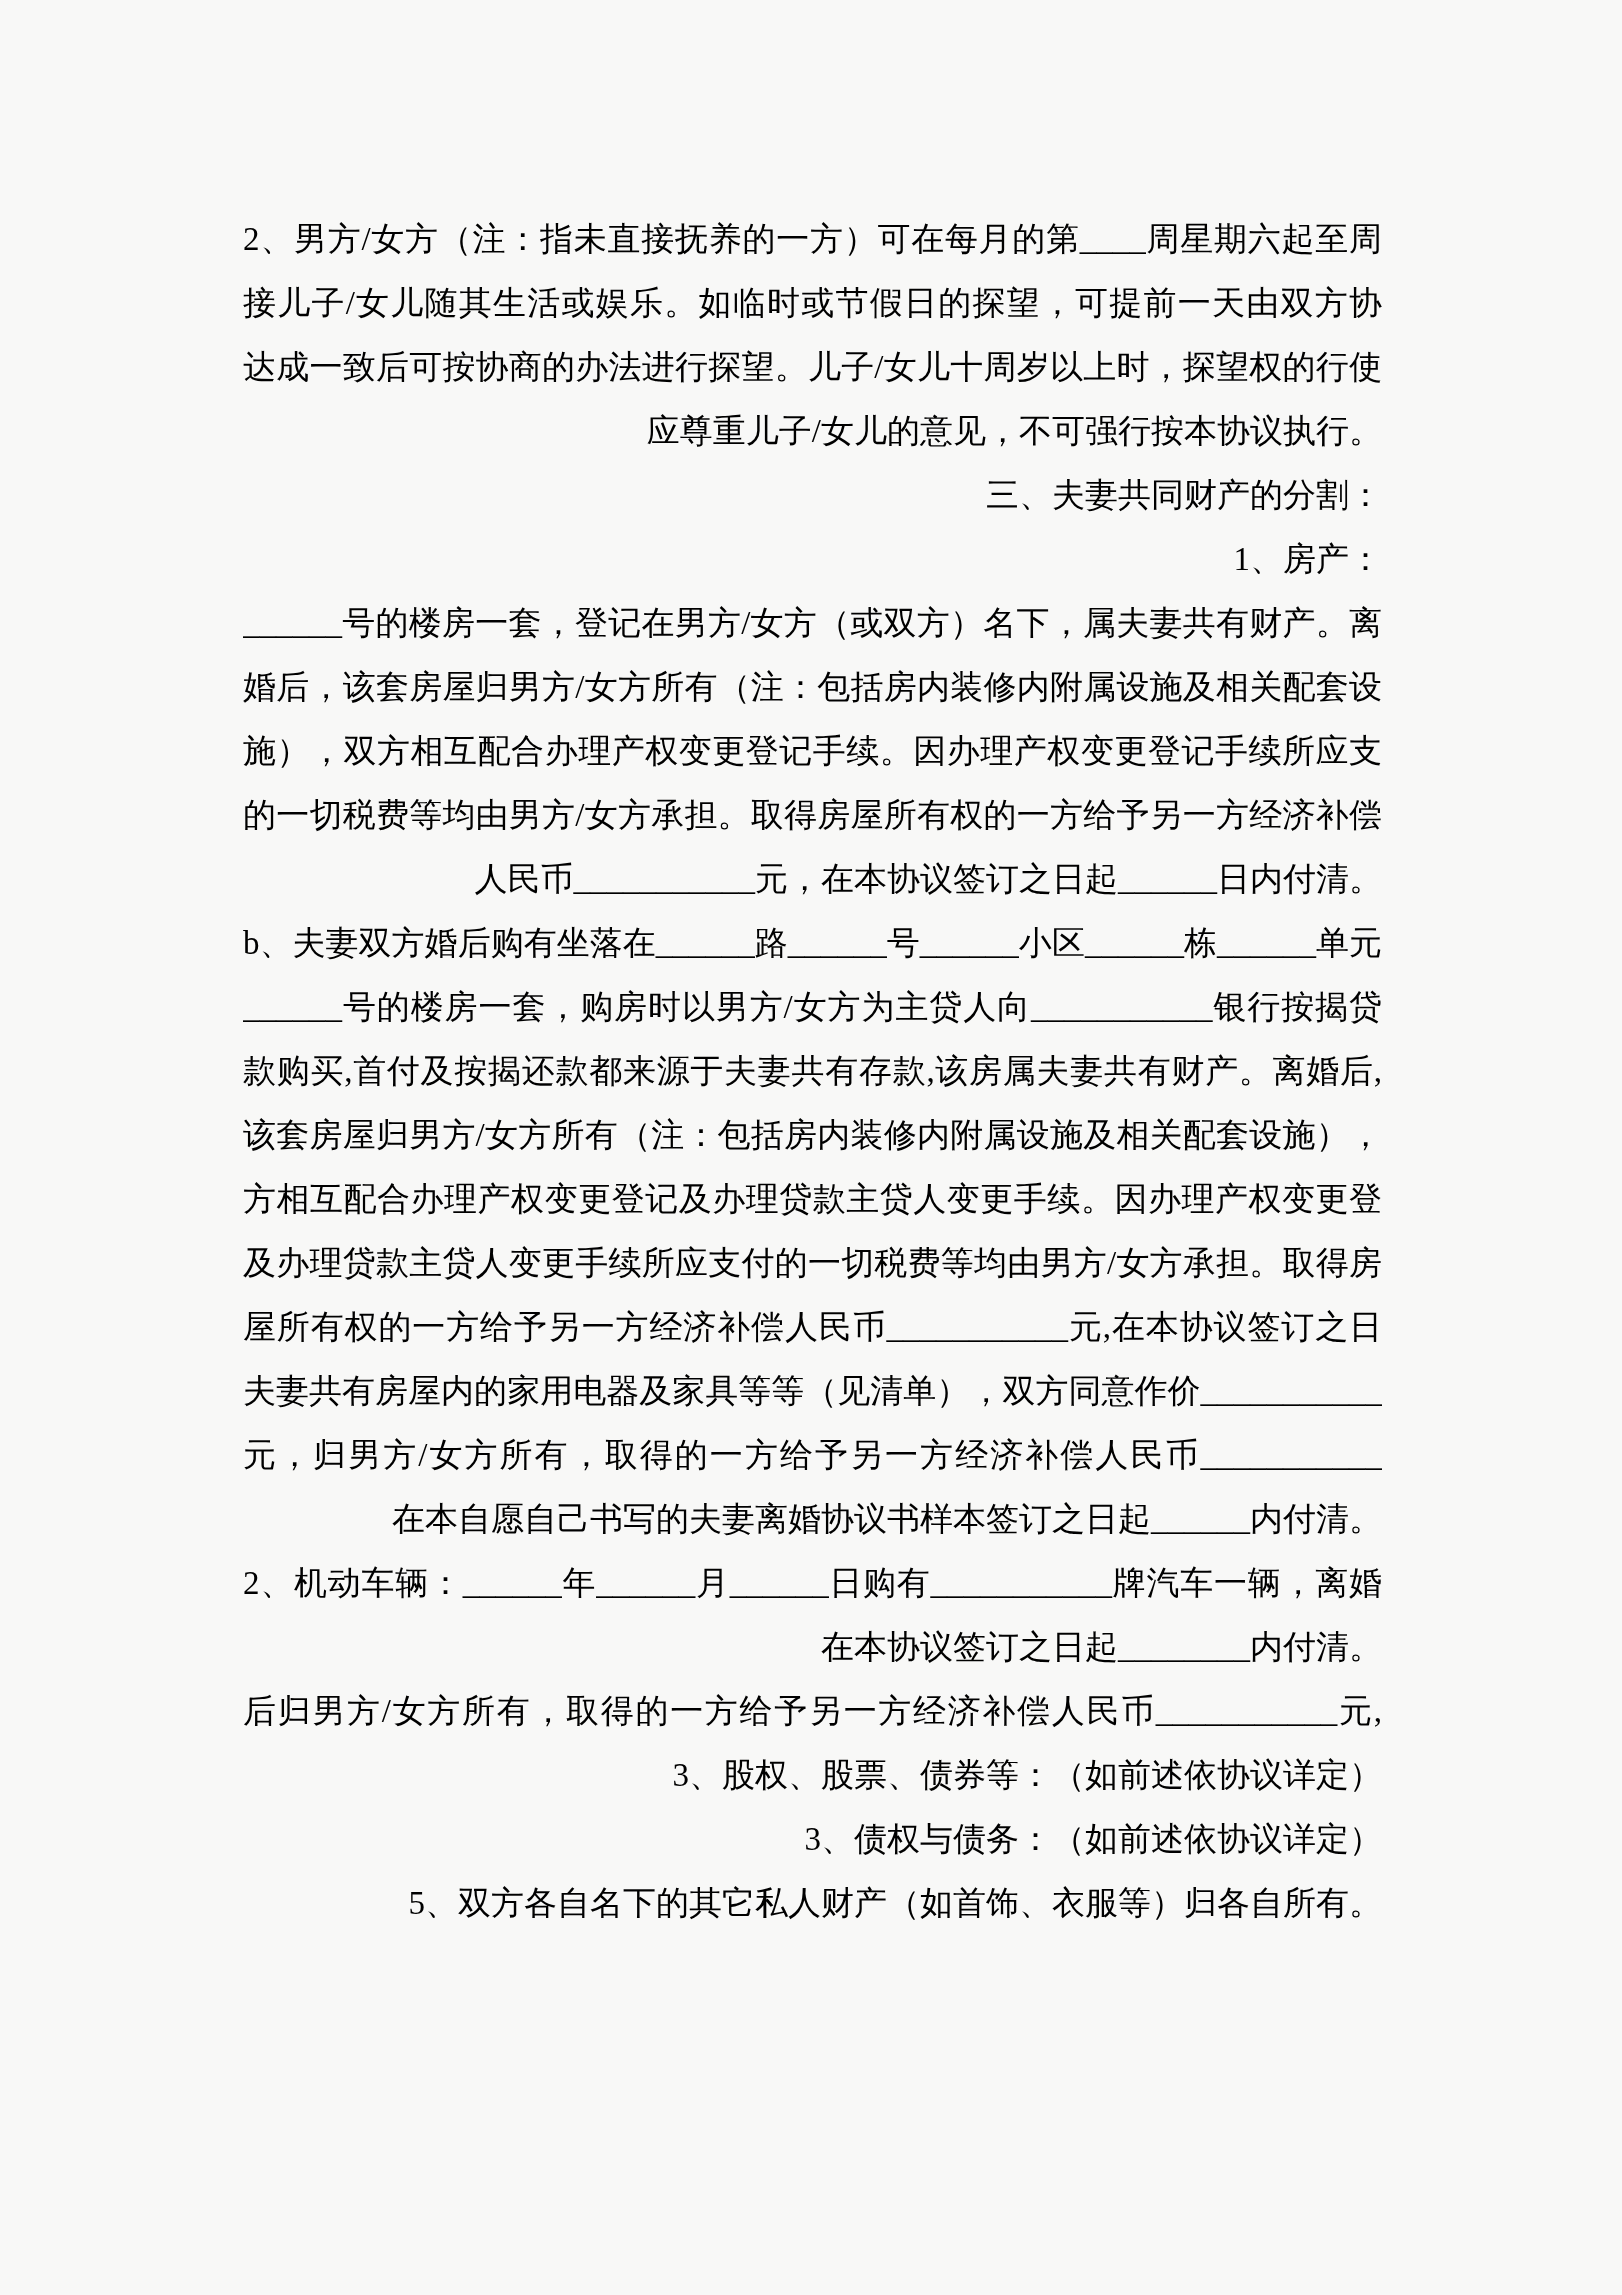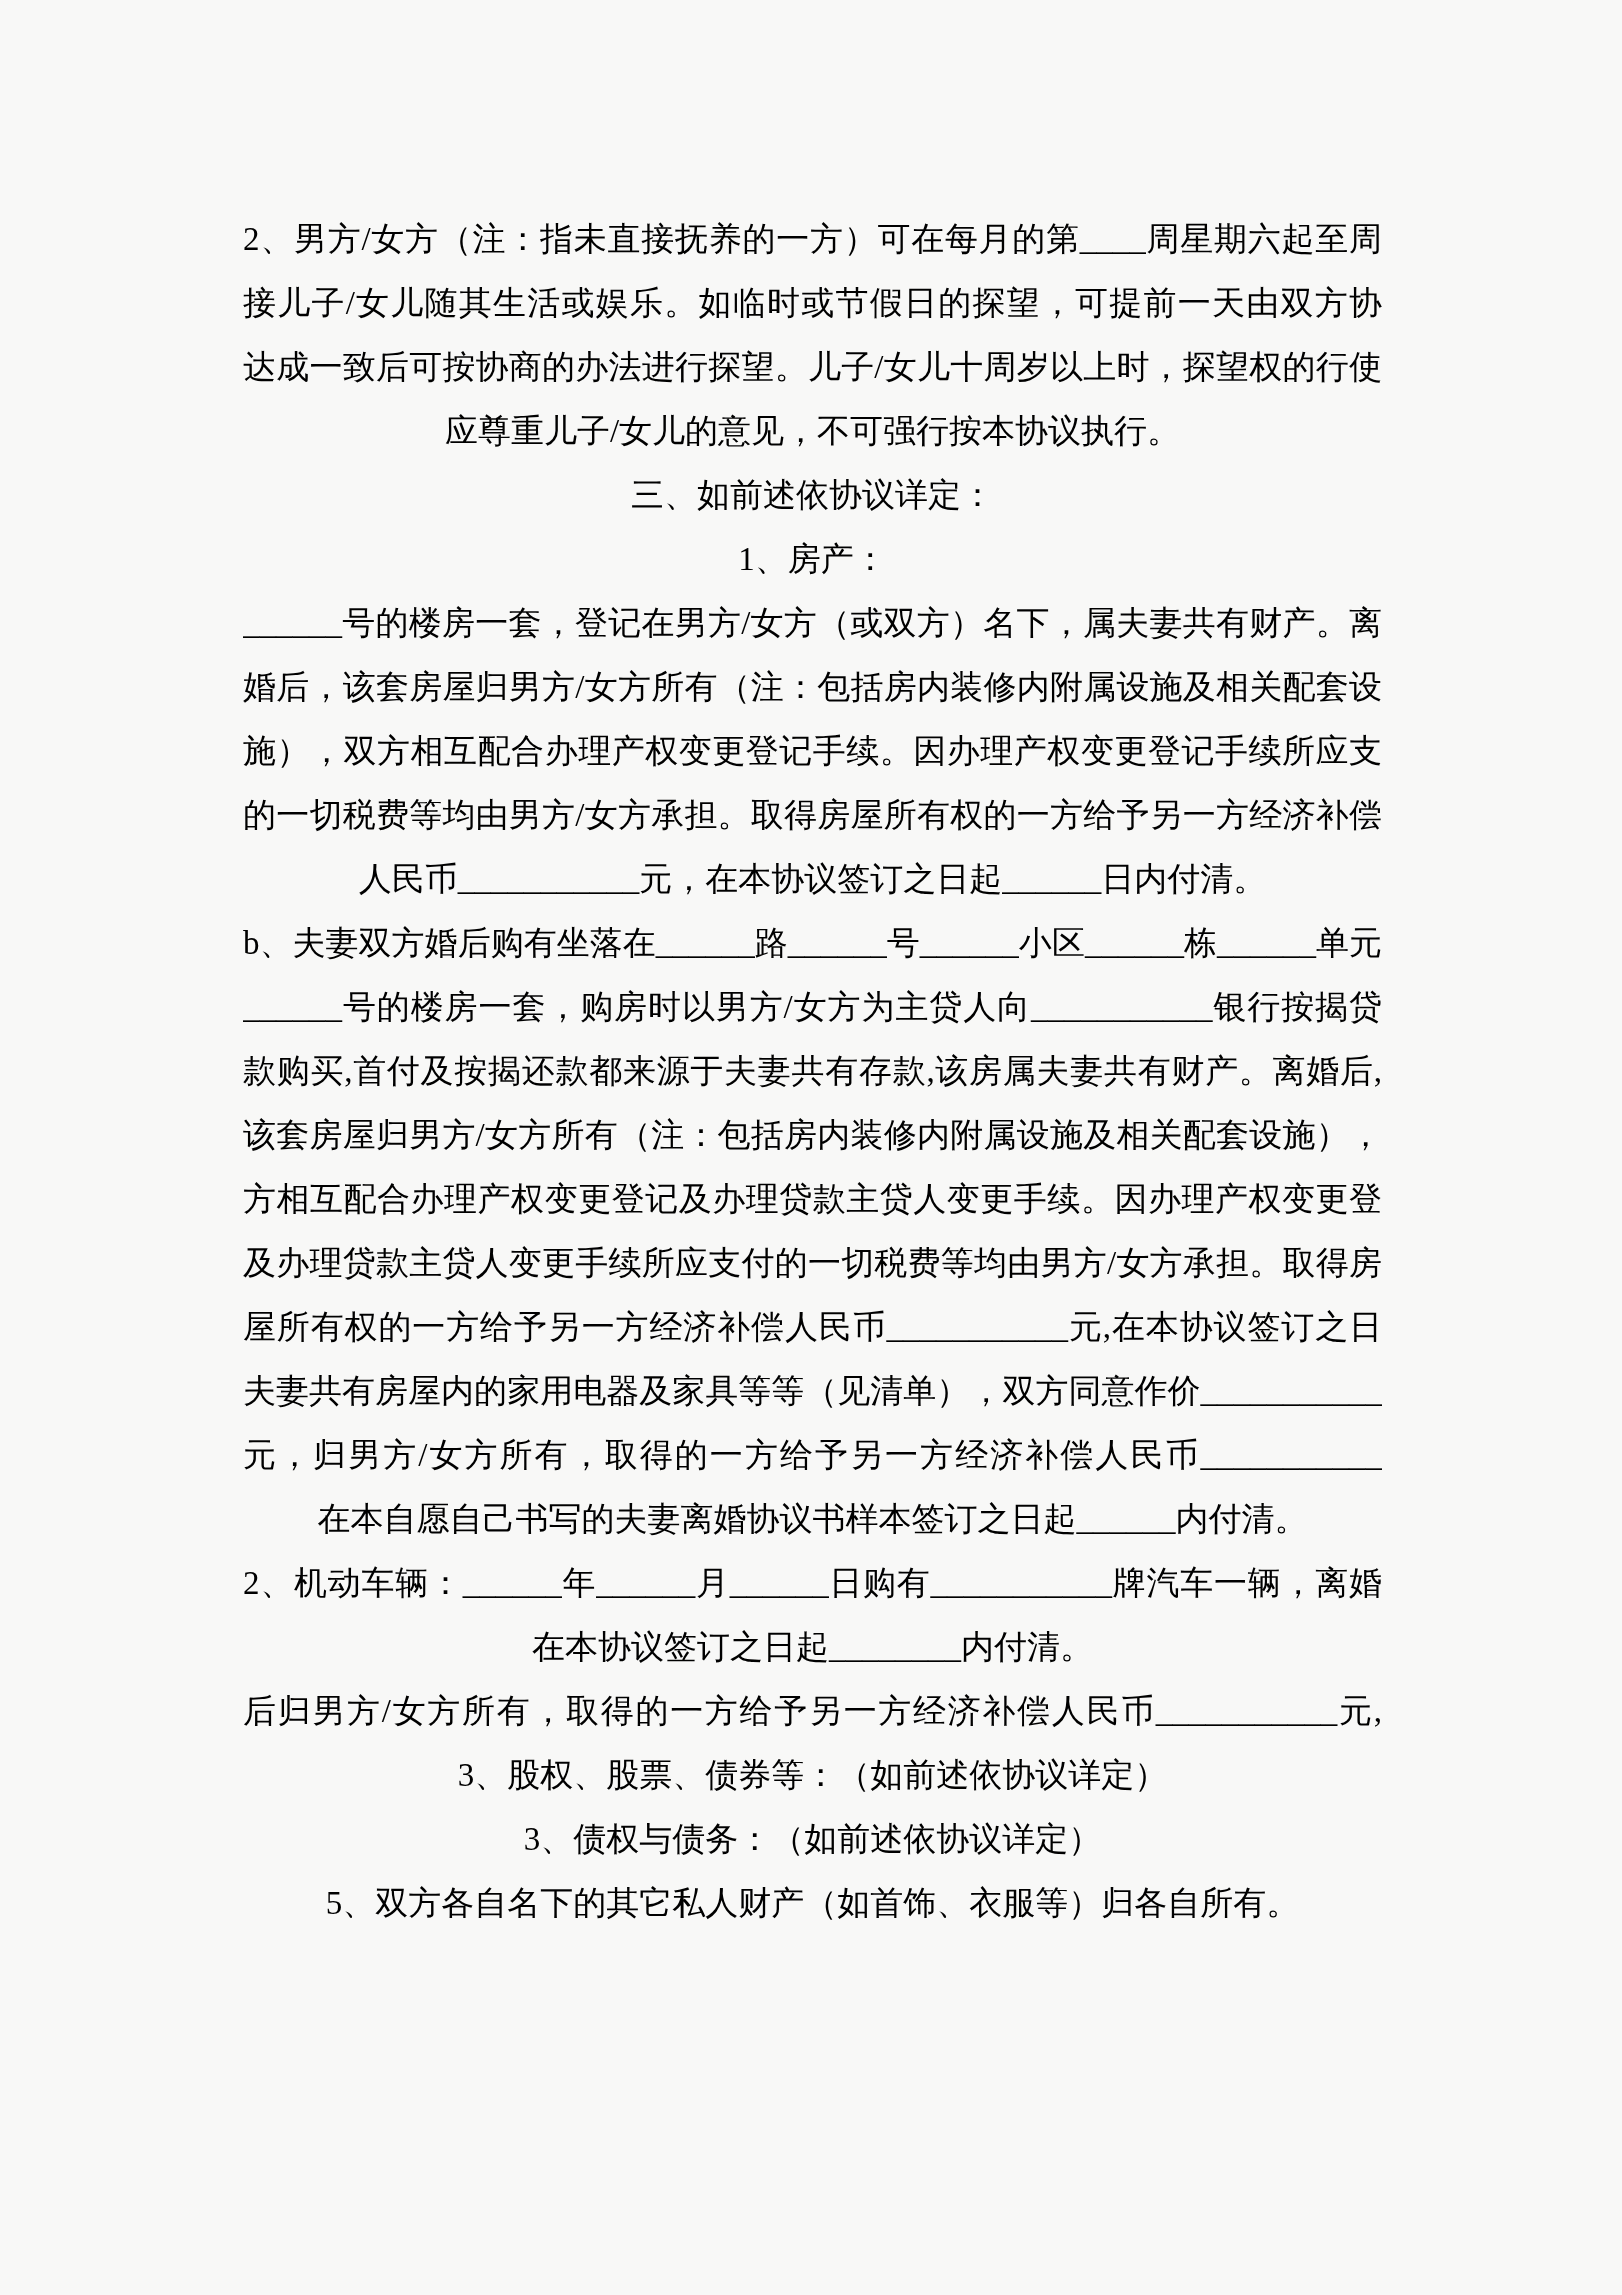--- a/index.html
+++ b/index.html
@@ -29,40 +29,40 @@
     width: 1139px;
     color: #000000;
     font-size: 33px;
   }
   .line {
     display: block;
     height: 64px;
     line-height: 64px;
     overflow: hidden;
     white-space: normal;
-    text-align: center;
+    text-align: right;
     letter-spacing: 0;
   }
   
   .line.fill {
     text-align: justify;
     text-align-last: justify;
     -moz-text-align-last: justify;
   }
 </style>
 </head>
 <body>
 
 <div class="page">
   <div class="content">
     <div class="line fill">2、男方/女方（注：指未直接抚养的一方）可在每月的第____周星期六起至周日</div>
     <div class="line fill">接儿子/女儿随其生活或娱乐。如临时或节假日的探望，可提前一天由双方协商，</div>
     <div class="line fill">达成一致后可按协商的办法进行探望。儿子/女儿十周岁以上时，探望权的行使</div>
     <div class="line">应尊重儿子/女儿的意见，不可强行按本协议执行。</div>
-    <div class="line">三、如前述依协议详定：</div>
+    <div class="line">三、夫妻共同财产的分割：</div>
     <div class="line">1、房产：</div>
     <div class="line fill">______号的楼房一套，登记在男方/女方（或双方）名下，属夫妻共有财产。离</div>
     <div class="line fill">婚后，该套房屋归男方/女方所有（注：包括房内装修内附属设施及相关配套设</div>
     <div class="line fill">施），双方相互配合办理产权变更登记手续。因办理产权变更登记手续所应支付</div>
     <div class="line fill">的一切税费等均由男方/女方承担。取得房屋所有权的一方给予另一方经济补偿</div>
     <div class="line">人民币___________元，在本协议签订之日起______日内付清。</div>
     <div class="line fill">b、夫妻双方婚后购有坐落在______路______号______小区______栋______单元</div>
     <div class="line fill">______号的楼房一套，购房时以男方/女方为主贷人向___________银行按揭贷</div>
     <div class="line fill">款购买,首付及按揭还款都来源于夫妻共有存款,该房属夫妻共有财产。离婚后,</div>
     <div class="line fill">该套房屋归男方/女方所有（注：包括房内装修内附属设施及相关配套设施），双</div>

